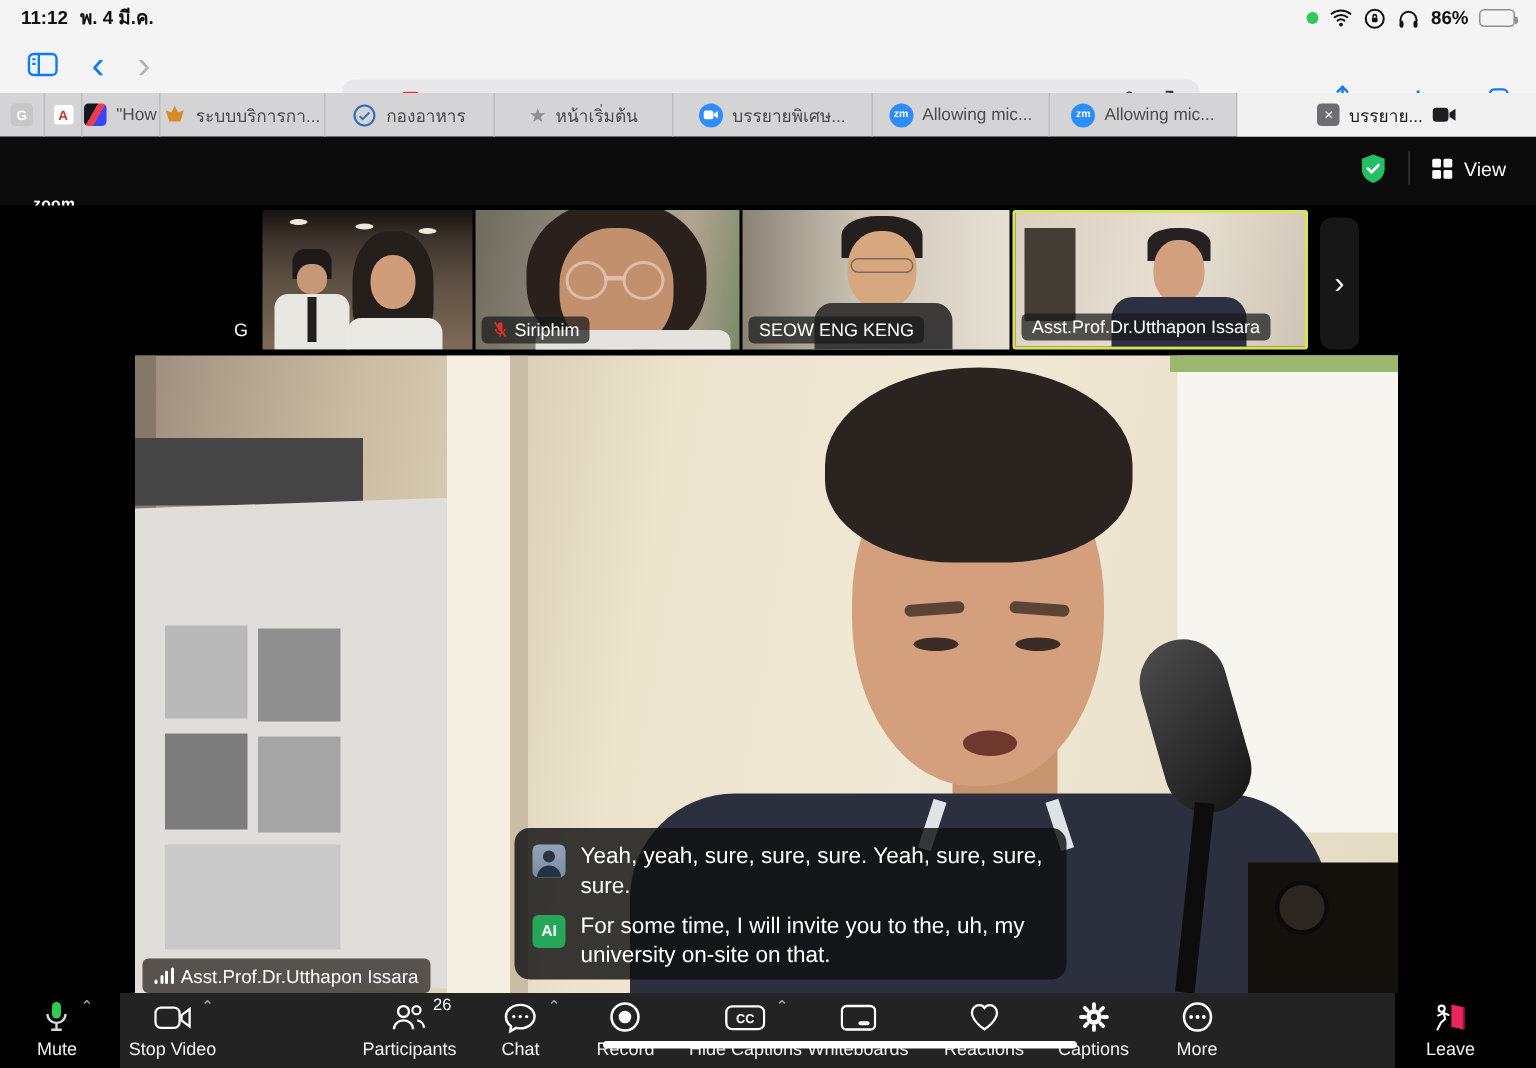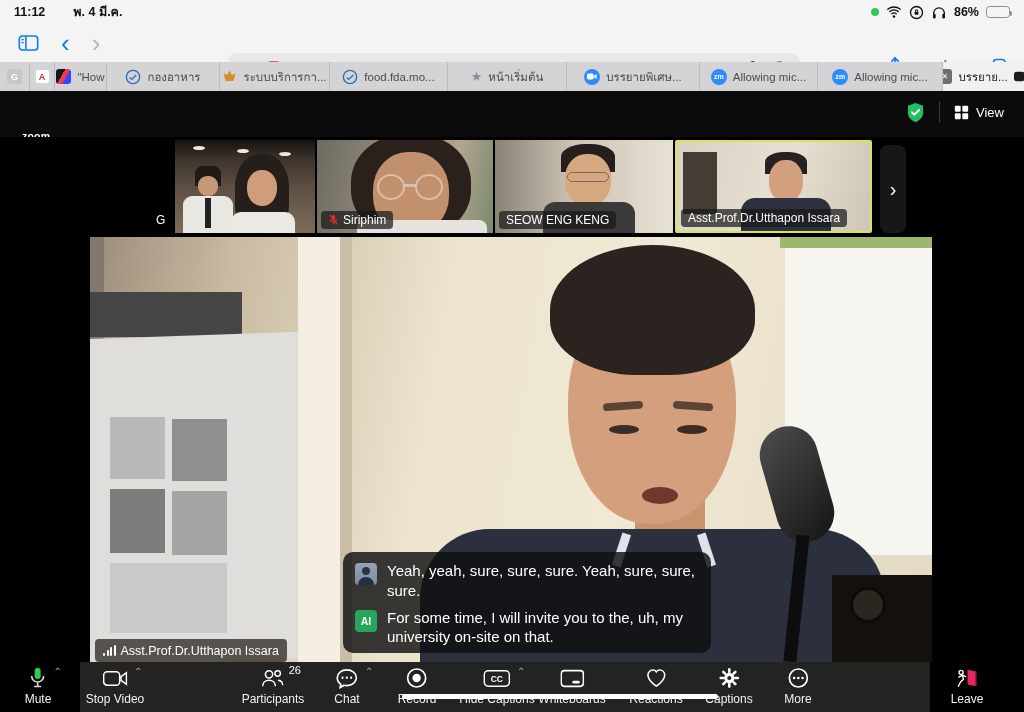--- a/index.html
+++ b/index.html
@@ -3,21 +3,21 @@
 <meta charset="utf-8">
 <style>
   html,body{margin:0;padding:0;background:#000;}
   *{box-sizing:border-box;font-family:"Liberation Sans","DejaVu Sans",sans-serif;}
   #app{position:relative;width:1024px;height:712px;overflow:hidden;background:#000;}
   .abs{position:absolute;}
   svg{display:block;}
 
   
   .statusbar{left:0;top:0;width:1024px;height:24px;background:#f4f4f5;display:flex;align-items:center;justify-content:space-between;padding:0 14px;}
-  .sb-left{display:flex;gap:28px;align-items:center;font-size:12.5px;font-weight:bold;color:#111;}
+  .sb-left{display:flex;gap:8px;align-items:center;font-size:12.5px;font-weight:bold;color:#111;}
   .sb-right{display:flex;gap:7px;align-items:center;font-size:12.5px;font-weight:bold;color:#111;}
   .green-dot{width:8px;height:8px;border-radius:50%;background:#34c759;}
   .battery{position:relative;width:24px;height:12px;border:1px solid #8e8e93;border-radius:3.5px;padding:1px;}
   .battery .fill{width:86%;height:100%;background:#1c1c1e;border-radius:2px;}
   .battery .tip{position:absolute;right:-3px;top:3.5px;width:2px;height:5px;background:#8e8e93;border-radius:0 2px 2px 0;}
 
   
   .safaribar{left:0;top:24px;width:1024px;height:38px;background:#f4f4f5;display:flex;align-items:center;}
   .nav-group{display:flex;align-items:center;gap:22px;margin-left:18px;}
   .addressbar{position:absolute;left:228px;top:29px;width:572px;height:28px;background:#e8e8ea;border-radius:9px;display:flex;align-items:center;padding:0 10px;}
@@ -183,45 +183,36 @@
     <div class="tab" style="flex:0 0 30px;">
         <span class="fav fav-sq" style="background:#c7c7c9;color:#fff;">G</span>
       </div>
     <div class="tab" style="flex:0 0 25px;">
         <span class="fav fav-sq" style="background:#fff;color:#d0342c;border:1px solid #d6d6d6;">A</span>
       </div>
     <div class="tab" style="flex:0 0 52px;">
       <span class="fav fav-sq" style="background:linear-gradient(120deg,#17171b 40%,#ee3b4e 40%,#ee3b4e 62%,#3745ff 62%);color:#fff;"></span>
       <span>"How</span>
     </div>
+    <div class="tab" style="flex:0 0 110px;">
+      <span class="fav">
+          <svg width="15" height="15" viewBox="0 0 20 20">
+            <path d="M10 2l3 6 5-2-3 10H5L2 6l5 2z" fill="#d78b2a"></path>
+          </svg>
+        </span>
+      <span>ระบบบริการกา...</span>
+    </div>
     <div class="tab" style="flex:0 0 113px;">
       <span class="fav">
           <svg width="16" height="16" viewBox="0 0 20 20">
             <circle cx="10" cy="10" r="8.3" fill="none" stroke="#2f6fb5" stroke-width="1.7"></circle>
             <path d="M6 10.5l2.5 2.5L14 7.5" fill="none" stroke="#2f6fb5" stroke-width="1.7"></path>
           </svg>
         </span>
       <span>กองอาหาร</span>
-    </div>
-    <div class="tab" style="flex:0 0 110px;">
-      <span class="fav">
-          <svg width="15" height="15" viewBox="0 0 20 20">
-            <path d="M10 2l3 6 5-2-3 10H5L2 6l5 2z" fill="#d78b2a"></path>
-          </svg>
-        </span>
-      <span>ระบบบริการกา...</span>
-    </div>
-    <div class="tab" style="flex:0 0 118px;">
-      <span class="fav">
-          <svg width="16" height="16" viewBox="0 0 20 20">
-            <circle cx="10" cy="10" r="8.3" fill="none" stroke="#2f6fb5" stroke-width="1.7"></circle>
-            <path d="M6 10.5l2.5 2.5L14 7.5" fill="none" stroke="#2f6fb5" stroke-width="1.7"></path>
-          </svg>
-        </span>
-      <span>food.fda.mo...</span>
     </div>
     <div class="tab" style="flex:0 0 119px;">
       <span class="fav" style="color:#8e8e93;font-size:13px;">★</span>
       <span>หน้าเริ่มต้น</span>
     </div>
     <div class="tab" style="flex:0 0 133px;">
       <span class="fav fav-circ" style="background:#2d8cff;">
           <svg width="10" height="7" viewBox="0 0 24 16">
             <rect x="0" y="1" width="16" height="14" rx="4" fill="#fff"></rect>
             <path d="M17 6l6-4v12l-6-4z" fill="#fff"></path>

